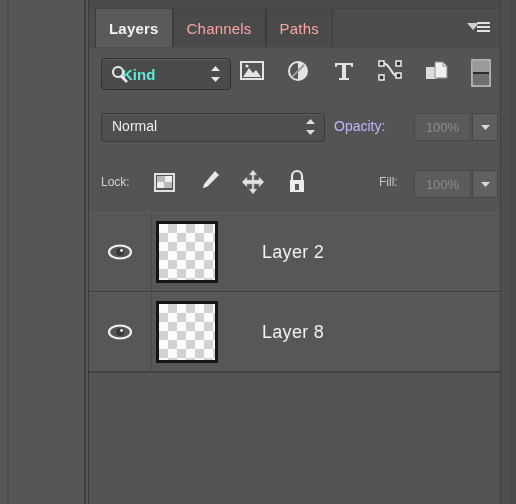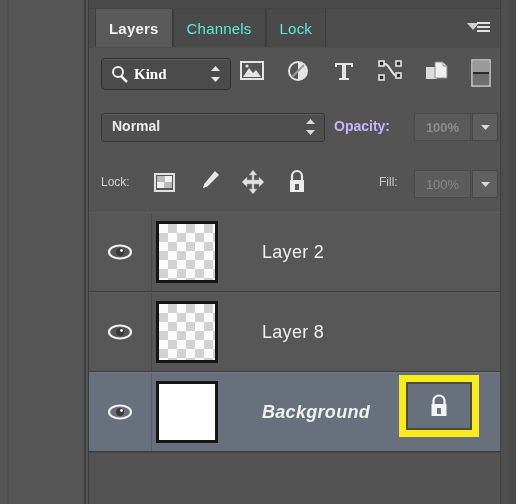--- a/index.html
+++ b/index.html
@@ -80,21 +80,21 @@
     display: flex;
     align-items: stretch;
     height: 38px;
   }
   .tab {
     display: flex;
     align-items: center;
     justify-content: center;
     padding: 0 13px;
     height: 38px;
-    color: #5eead4;
+    color: #fca5a5;
     font-size: 15px;
     background: #4a4a4a;
     border-left: 1px solid #3c3c3c;
     border-right: 1px solid #3c3c3c;
     letter-spacing: .2px;
   }
   .tab.active {
     background: #5a5a5a;
     color: #f2f2f2;
     font-weight: bold;
@@ -119,25 +119,24 @@
     left: 12px; top: 10px;
     width: 128px; height: 30px;
     background: #4b4b4b;
     border: 1px solid #2f2f2f;
     border-radius: 4px;
     box-shadow: inset 0 1px 0 #5d5d5d;
     display: flex;
     align-items: center;
   }
   .kind-label {
-    color: #ffffff;
+    color: #5eead4;
     font-size: 15px;
     font-weight: bold;
-    margin-left: 32px;
-    font-family: Liberation Serif, serif;
+    margin-left: 20px;
   }
   .kind-magnifier {
     position: absolute;
     left: 8px; top: 5px;
   }
   .kind-arrows {
     position: absolute;
     right: 9px; top: 7px;
   }
   .filter-icons {
@@ -154,21 +153,20 @@
     width: 22px; height: 32px;
   }
 
   
   .blend-row {
     position: absolute;
     left: 0; top: 100px;
     width: 412px; height: 55px;
     background: #545454;
     border-bottom: 2px solid #22c55e;
-    font-weight: bold;
   }
   .blend-select {
     position: absolute;
     left: 12px; top: 13px;
     width: 222px; height: 27px;
     background: #4f4f4f;
     border: 1px solid #393939;
     border-radius: 3px;
     box-shadow: inset 0 1px 0 #5e5e5e;
   }
@@ -352,21 +350,21 @@
     <div class="desk-edge-l"></div>
     <div class="desk-edge-r"></div>
   </div>
 
   <div class="panel">
 
     <div class="tabstrip">
       <div class="tabs">
         <div class="tab active">Layers</div>
         <div class="tab">Channels</div>
-        <div class="tab">Lock</div>
+        <div class="tab">Paths</div>
       </div>
       <div class="panel-menu">
         <svg width="26" height="18" viewBox="0 0 26 18">
           <path d="M2,3 L14,3 L8,10 Z" fill="#cfcfcf"></path>
           <rect x="12" y="2" width="13" height="2" fill="#e2e2e2"></rect>
           <rect x="12" y="6" width="13" height="2" fill="#e2e2e2"></rect>
           <rect x="12" y="10" width="13" height="2" fill="#e2e2e2"></rect>
         </svg>
       </div>
     </div>
@@ -513,42 +511,19 @@
           <svg width="30" height="20" viewBox="0 0 30 20">
             <ellipse cx="15" cy="10" rx="11" ry="6.5" fill="none" stroke="#f0f0f0" stroke-width="2.2"></ellipse>
             <circle cx="15" cy="10" r="4" fill="#3a3a3a"></circle>
             <circle cx="16.5" cy="8.5" r="1.4" fill="#f2f2f2"></circle>
           </svg>
         </div>
         <div class="thumb checker"></div>
         <div class="layer-name">Layer 8</div>
       </div>
 
-      <div class="layer-row selected">
-        <div class="eye-cell">
-          <svg width="30" height="20" viewBox="0 0 30 20">
-            <ellipse cx="15" cy="10" rx="11" ry="6.5" fill="none" stroke="#f0f0f0" stroke-width="2.2"></ellipse>
-            <circle cx="15" cy="10" r="4" fill="#3a3a3a"></circle>
-            <circle cx="16.5" cy="8.5" r="1.4" fill="#f2f2f2"></circle>
-          </svg>
-        </div>
-        <div class="thumb"></div>
-        <div class="layer-name italic">Background</div>
-
-        <div class="lock-badge">
-          <div class="highlight-box">
-            <div class="highlight-inner">
-              <svg width="26" height="28" viewBox="0 0 26 28">
-                <path d="M7.5,12 L7.5,8.5 A5.5,5 0 0,1 18.5,8.5 L18.5,12" fill="none" stroke="#f4f4f4" stroke-width="2.2"></path>
-                <rect x="5.5" y="12" width="15" height="12" fill="#f4f4f4"></rect>
-                <rect x="11" y="16" width="4" height="6" fill="#6d7381"></rect>
-              </svg>
-            </div>
-          </div>
-        </div>
-      </div>
 
       <div class="list-filler"></div>
     </div>
 
     <div class="panel-right-edge"></div>
   </div>
 </div>
 
 </body></html>

